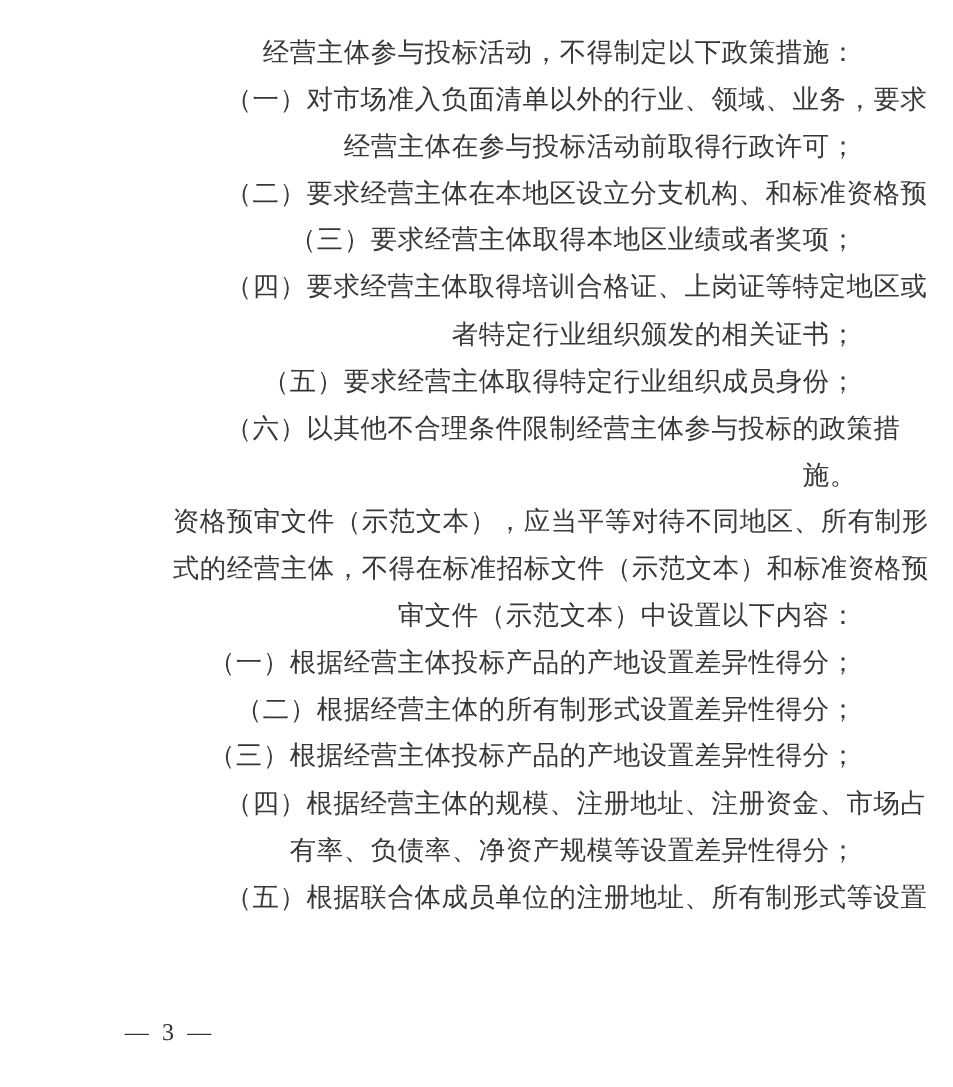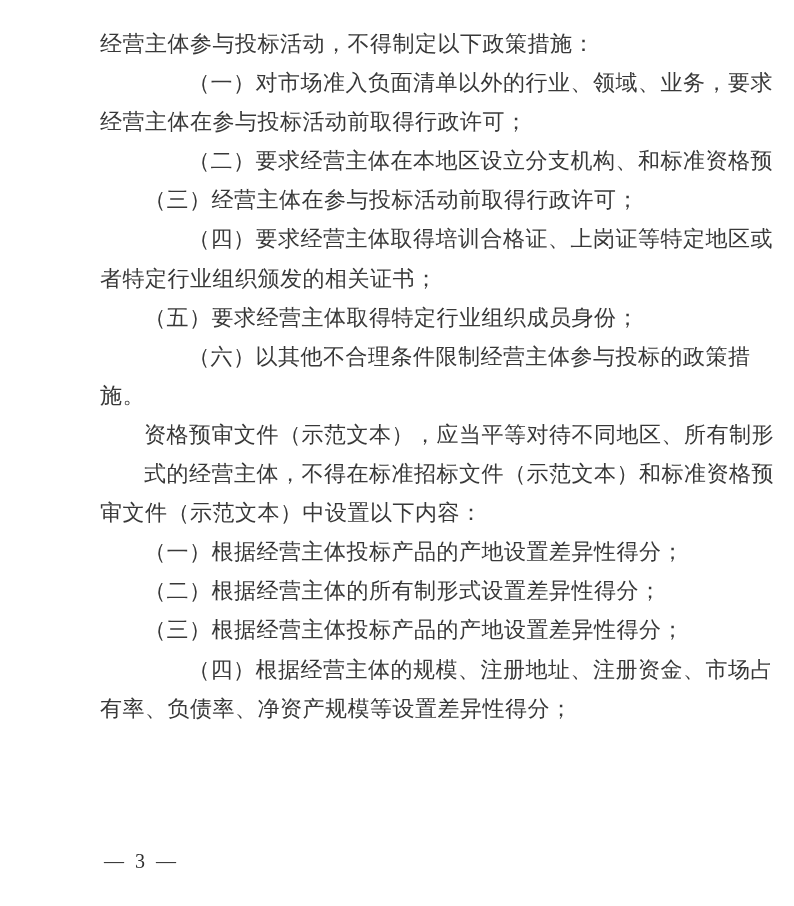--- a/index.html
+++ b/index.html
@@ -21,21 +21,21 @@
     top: 24px;
     width: 614px;
     font-size: 22px;
     line-height: 39.1px;
     color: #383838;
     letter-spacing: 0.5px;
   }
   .line {
     height: 39.1px;
     white-space: nowrap;
-    text-align: left;
+    text-align: right;
   }
   .line.indent {
     padding-left: 44px;
   }
   .line.full {
     text-align: justify;
     text-align-last: justify;
     margin-left: 44px;
   }
   .article-no {
@@ -56,31 +56,32 @@
 </head>
 <body>
 
 <div class="page">
 
   <div class="doc-body">
     <div class="line"><span>经营主体参与投标活动，不得制定以下政策措施：</span></div>
     <div class="line indent full"><span>（一）对市场准入负面清单以外的行业、领域、业务，要求</span></div>
     <div class="line"><span>经营主体在参与投标活动前取得行政许可；</span></div>
     <div class="line indent full"><span>（二）要求经营主体在本地区设立分支机构、和标准资格预</span></div>
-    <div class="line indent"><span>（三）经营主体在参与投标活动前取得行政许可；</span></div>
+    <div class="line indent"><span>（三）要求经营主体取得本地区业绩或者奖项；</span></div>
     <div class="line indent full"><span>（四）要求经营主体取得培训合格证、上岗证等特定地区或</span></div>
     <div class="line"><span>者特定行业组织颁发的相关证书；</span></div>
     <div class="line indent"><span>（五）要求经营主体取得特定行业组织成员身份；</span></div>
     <div class="line indent full"><span>（六）以其他不合理条件限制经营主体参与投标的政策措</span></div>
     <div class="line"><span>施。</span></div>
     <div class="line full"><span>资格预审文件（示范文本），应当平等对待不同地区、所有制形</span></div>
     <div class="line full"><span>式的经营主体，不得在标准招标文件（示范文本）和标准资格预</span></div>
     <div class="line"><span>审文件（示范文本）中设置以下内容：</span></div>
     <div class="line indent"><span>（一）根据经营主体投标产品的产地设置差异性得分；</span></div>
     <div class="line indent"><span>（二）根据经营主体的所有制形式设置差异性得分；</span></div>
     <div class="line indent"><span>（三）根据经营主体投标产品的产地设置差异性得分；</span></div>
     <div class="line indent full"><span>（四）根据经营主体的规模、注册地址、注册资金、市场占</span></div>
     <div class="line"><span>有率、负债率、净资产规模等设置差异性得分；</span></div>
+    <div class="line indent full"><span>（五）根据联合体成员单位的注册地址、所有制形式等设置</span></div>
   </div>
 
   <div class="page-number">— 3 —</div>
 
 </div>
 
 </body></html>

